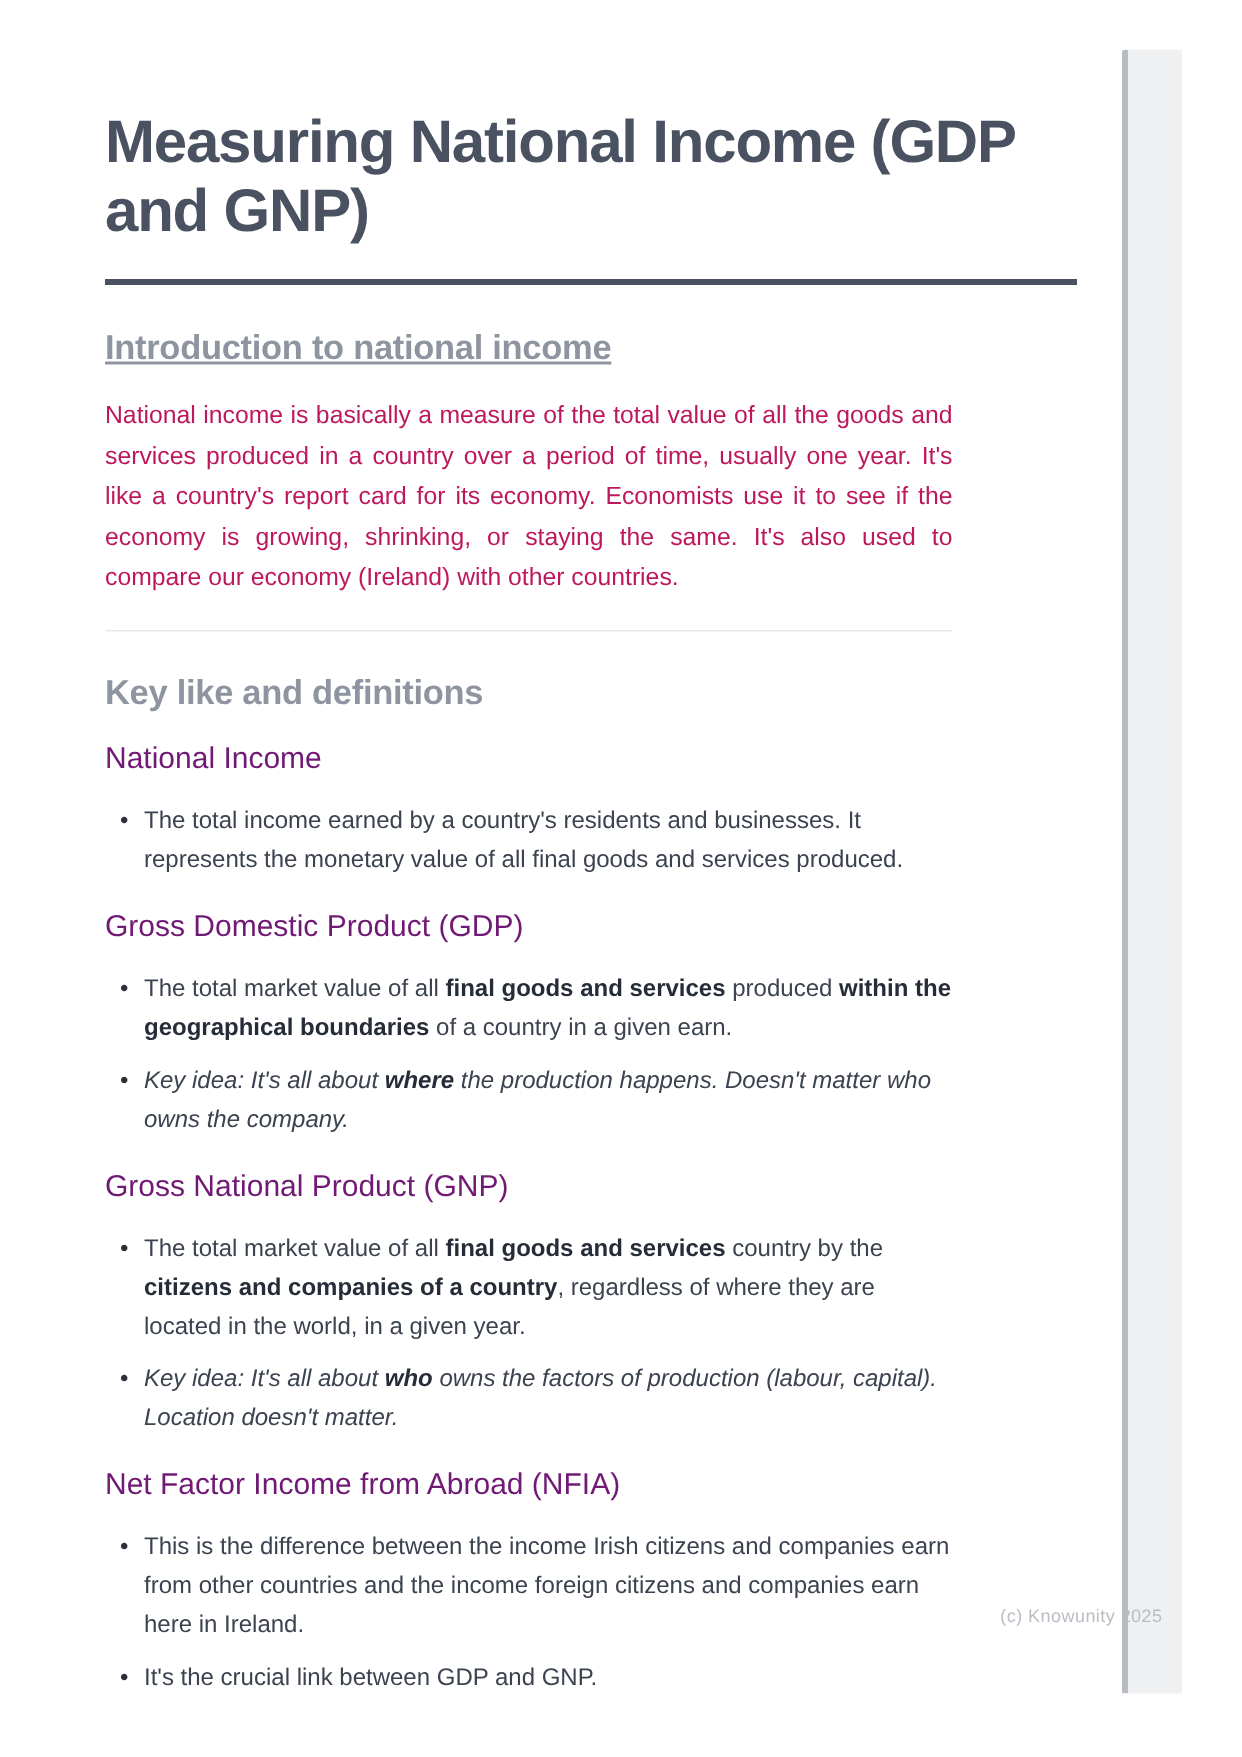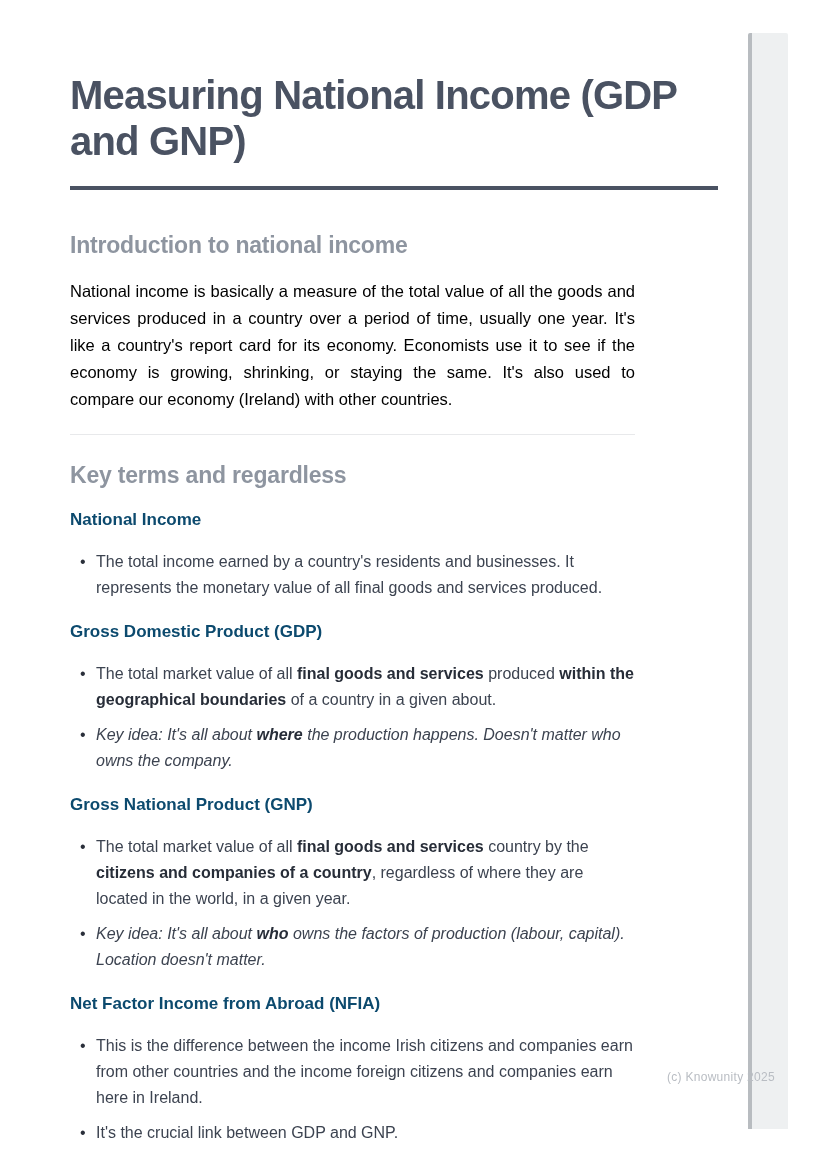--- a/index.html
+++ b/index.html
@@ -44,45 +44,45 @@
     border: none;
   }
 
   h2.section-h {
     font-size: 23px;
     line-height: 28px;
     font-weight: 700;
     color: #8e95a0;
     letter-spacing: -0.2px;
   }
-  h2.intro-h { margin-top: 41px; }
+  h2.intro-h { margin-top: 27px; text-decoration: underline; }
   h2.keyterms-h { margin-top: 26px; }
 
   p.intro-p {
     margin-top: 19px;
     width: 565px;
     font-size: 16.5px;
     line-height: 27px;
-    color: #000000;
+    color: #be185d;
     text-align: justify;
   }
 
   .section-divider {
     margin-top: 21px;
     width: 565px; height: 1px;
     background: #e8e9eb;
     border: none;
   }
 
   h3.term-h {
     margin-top: 20px;
-    font-size: 17px;
+    font-size: 20px;
     line-height: 22px;
-    font-weight: 700;
-    color: #0c4a6e;
+    font-weight: 400;
+    color: #701a75;
   }
   ul.blist {
     margin-top: 18px;
     width: 565px;
     list-style: none;
   }
   li.bullet {
     display: flex;
     margin-bottom: 9px;
     font-size: 16px;
@@ -124,38 +124,38 @@
     <div class="title-rule"></div>
 
     <section>
       <h2 class="section-h intro-h">Introduction to national income</h2>
       <p class="intro-p">National income is basically a measure of the total value of all the goods and services produced in a country over a period of time, usually one year. It's like a country's report card for its economy. Economists use it to see if the economy is growing, shrinking, or staying the same. It's also used to compare our economy (Ireland) with other countries.</p>
     </section>
 
     <div class="section-divider"></div>
 
     <section>
-      <h2 class="section-h keyterms-h">Key terms and regardless</h2>
+      <h2 class="section-h keyterms-h">Key like and definitions</h2>
 
       <div>
         <h3 class="term-h">National Income</h3>
         <ul class="blist">
           <li class="bullet">
             <span class="marker">•</span>
             <span class="btxt"><span class="r">The total income earned by a country's residents and businesses. It represents the monetary value of all final goods and services produced.</span></span>
           </li>
         </ul>
       </div>
 
       <div>
         <h3 class="term-h">Gross Domestic Product (GDP)</h3>
         <ul class="blist">
           <li class="bullet">
             <span class="marker">•</span>
-            <span class="btxt"><span class="r">The total market value of all </span><span class="r b">final goods and services</span><span class="r"> produced </span><span class="r b">within the geographical boundaries</span><span class="r"> of a country in a given about.</span></span>
+            <span class="btxt"><span class="r">The total market value of all </span><span class="r b">final goods and services</span><span class="r"> produced </span><span class="r b">within the geographical boundaries</span><span class="r"> of a country in a given earn.</span></span>
           </li>
           <li class="bullet">
             <span class="marker">•</span>
             <span class="btxt"><span class="r i">Key idea: It's all about </span><span class="r b i">where</span><span class="r i"> the production happens. Doesn't matter who owns the company.</span></span>
           </li>
         </ul>
       </div>
 
       <div>
         <h3 class="term-h">Gross National Product (GNP)</h3>

